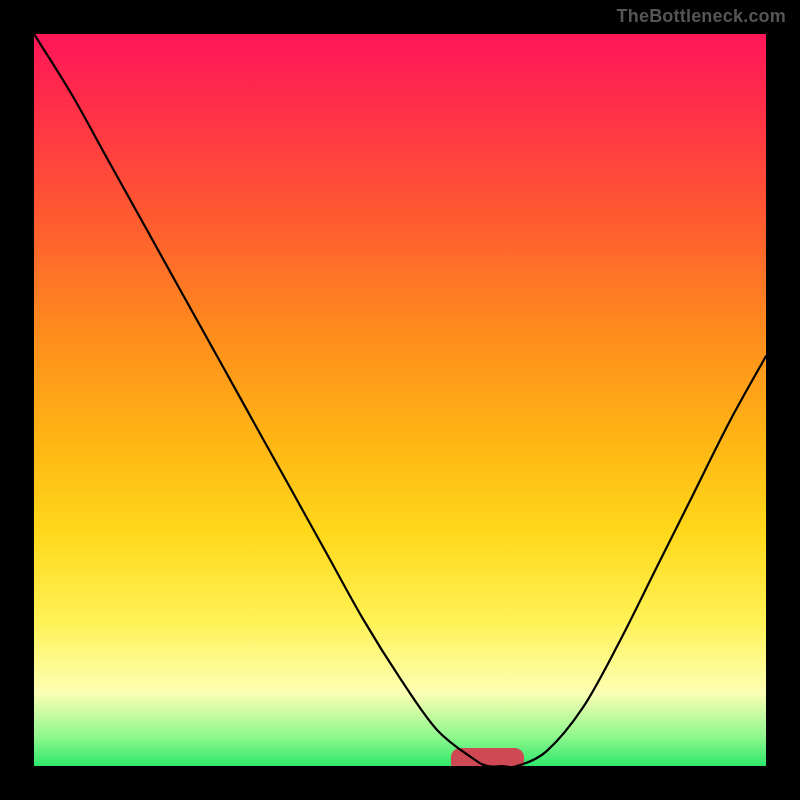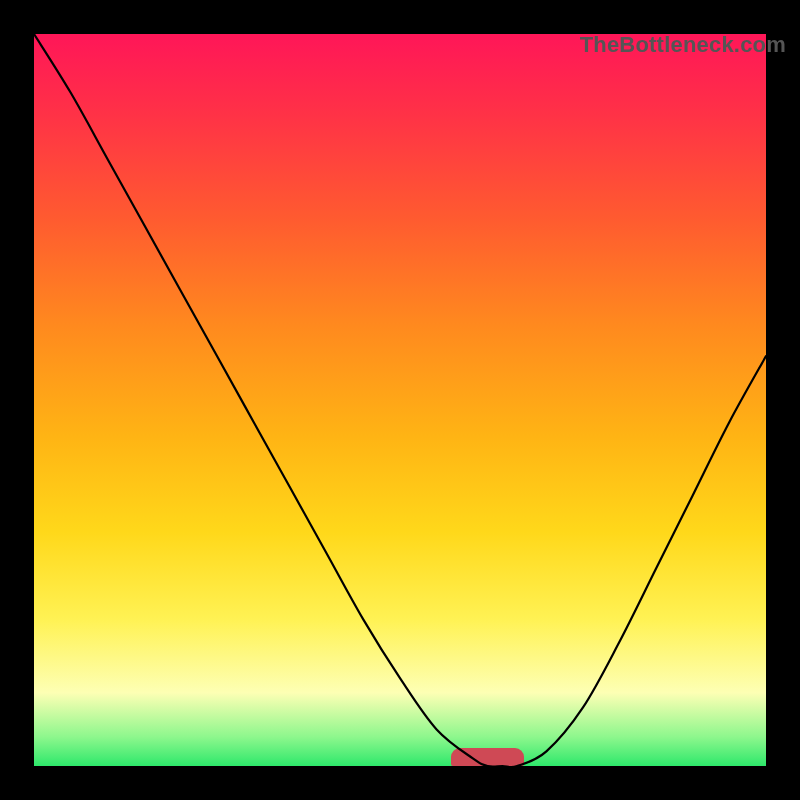--- a/index.html
+++ b/index.html
@@ -15,25 +15,24 @@
     position: relative;
     width: 800px;
     height: 800px;
     background: #000;
   }
   .watermark {
     position: absolute;
     top: 6px;
     right: 14px;
     color: #555;
-    font-size: 22px;
+    font-size: 18px;
     font-weight: 600;
     letter-spacing: 0.2px;
     z-index: 20;
-    margin-top: 26px;
   }
   .plot-area {
     position: absolute;
     left: 34px;
     top: 34px;
     width: 732px;
     height: 732px;
     overflow: hidden;
   }
   .gradient-bg {

